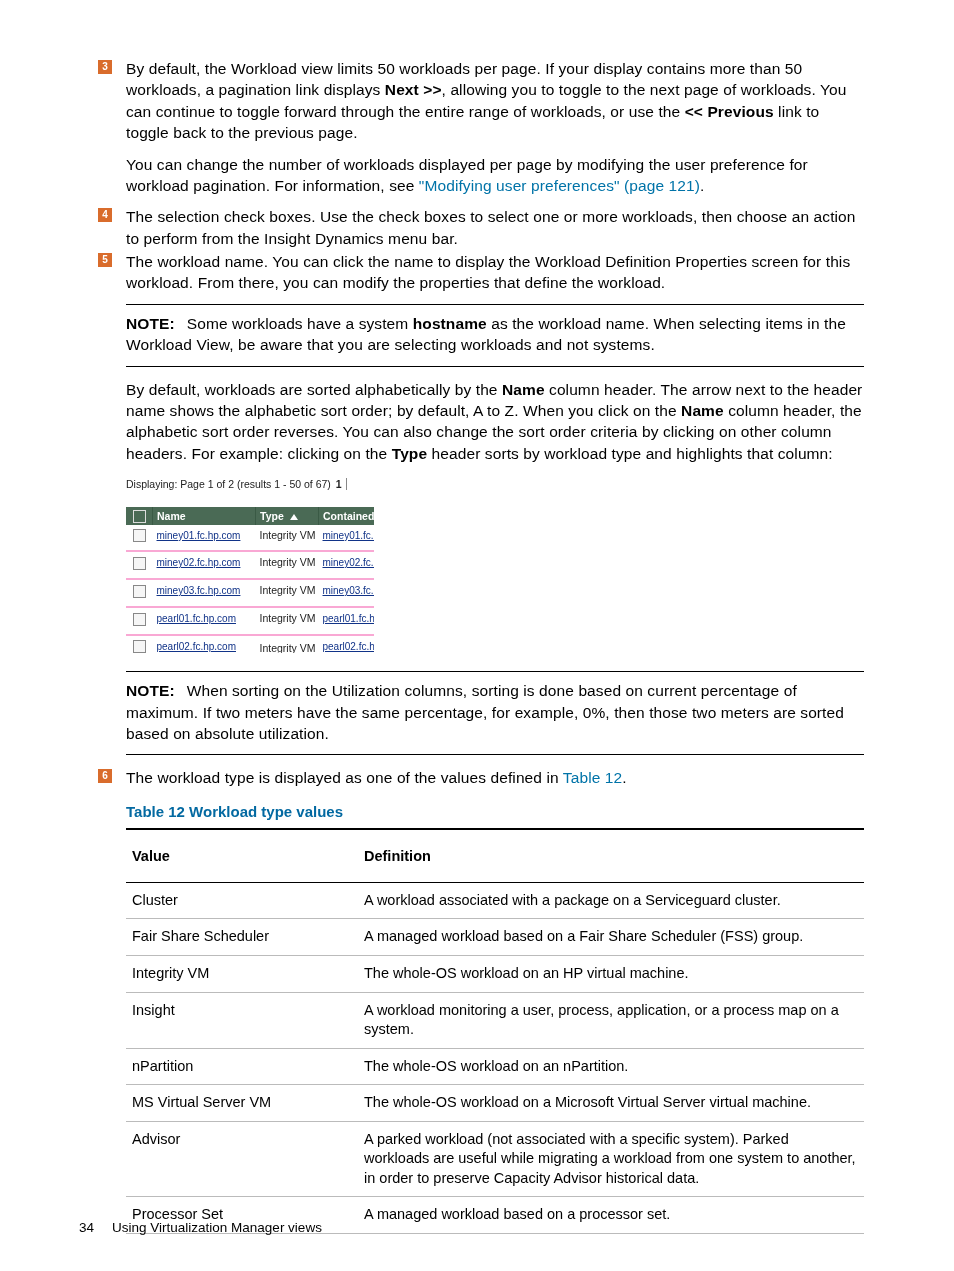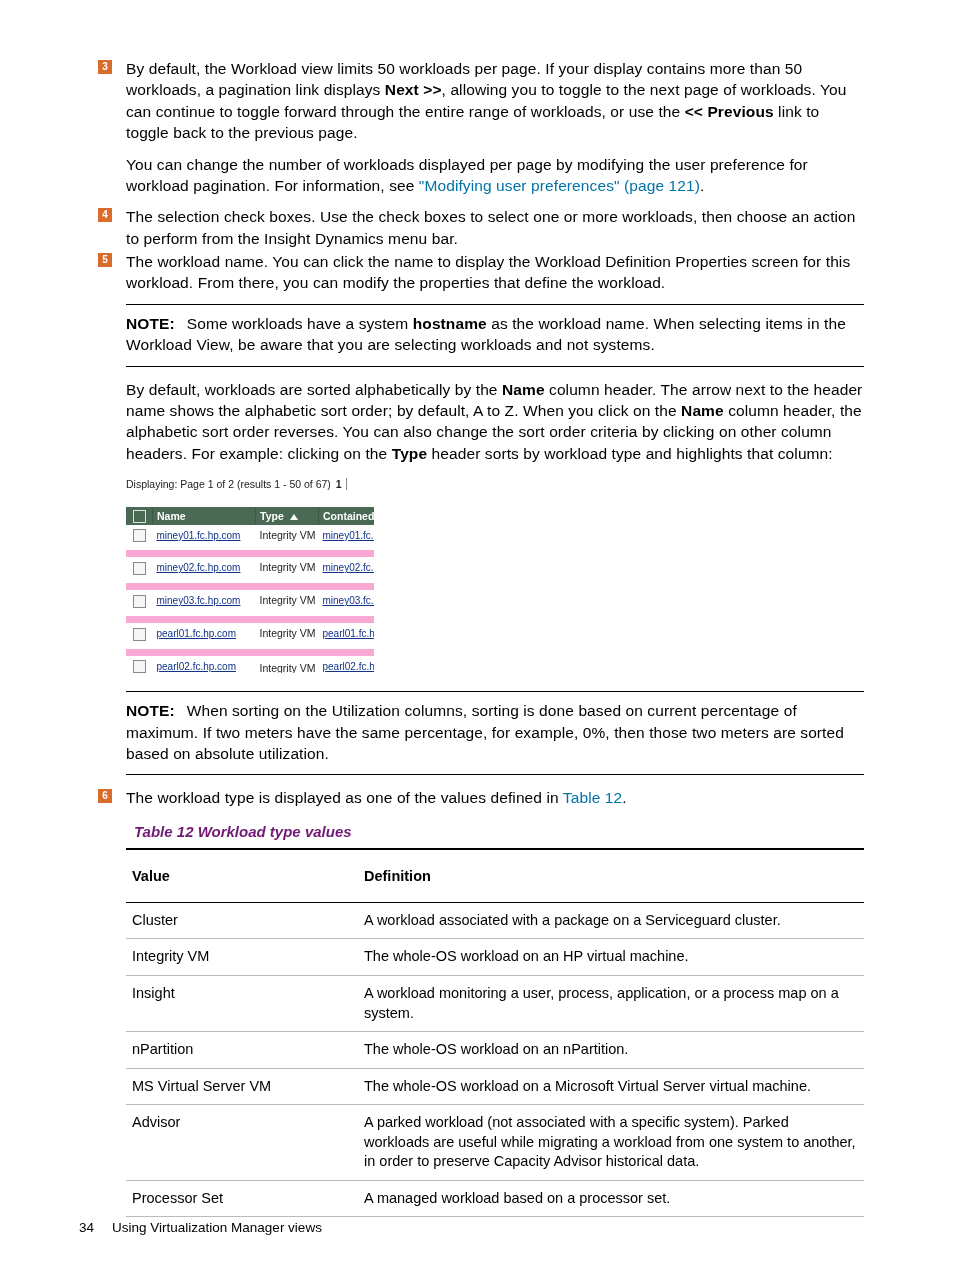--- a/index.html
+++ b/index.html
@@ -100,21 +100,21 @@
   .wl-table th.type { width: 54px; }
   .wl-table th.cont { width: 74px; }
   .wl-table td {
     padding: 4px 4px 8px 4px;
     vertical-align: top;
     border-bottom: 0;
     overflow: hidden;
     white-space: nowrap;
   }
   .wl-table tbody tr {
-    border-bottom: 7px solid #f9a8d4;
+    border-bottom: 2px solid #f9a8d4;
   }
   .wl-table td.chk { text-align: center; }
   .wl-link {
     color: #113388;
     text-decoration: underline;
     font-size: 10px;
   }
   .wl-type { font-size: 10.5px; color:#222; }
   .chkbox {
     display: inline-block;
@@ -131,25 +131,24 @@
     border-bottom:6px solid #fff;
     margin-left:6px;
     vertical-align: middle;
   }
   .wl-table tbody tr.last td { padding-bottom: 0; }
   .wl-table tbody tr.last { border-bottom: none; }
   .last .wl-type { line-height: 11px; display:inline-block; transform: translateY(2px);}
 
   
   .tbl-title {
-    color: #701a75;
+    color: #0369a1;
     font-weight: 600;
     font-size: 15px;
-    margin: 14px 0 8px 8px;
-    font-style: italic;
+    margin: 14px 0 8px 0;
   }
   .defs {
     width: 100%;
     border-collapse: collapse;
     font-size: 14.5px;
   }
   .defs thead th {
     text-align: left;
     font-weight: 700;
     border-top: 2px solid #000;
@@ -278,20 +277,24 @@
             <th class="val">Value</th>
             <th>Definition</th>
           </tr>
         </thead>
         <tbody>
           <tr>
               <td>Cluster</td>
               <td>A workload associated with a package on a Serviceguard cluster.</td>
             </tr>
           <tr>
+              <td>Fair Share Scheduler</td>
+              <td>A managed workload based on a Fair Share Scheduler (FSS) group.</td>
+            </tr>
+          <tr>
               <td>Integrity VM</td>
               <td>The whole-OS workload on an HP virtual machine.</td>
             </tr>
           <tr>
               <td>Insight</td>
               <td>A workload monitoring a user, process, application, or a process map on a system.</td>
             </tr>
           <tr>
               <td>nPartition</td>
               <td>The whole-OS workload on an nPartition.</td>

